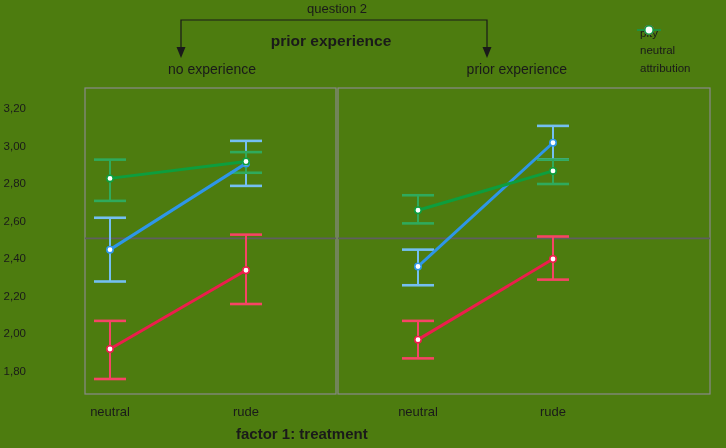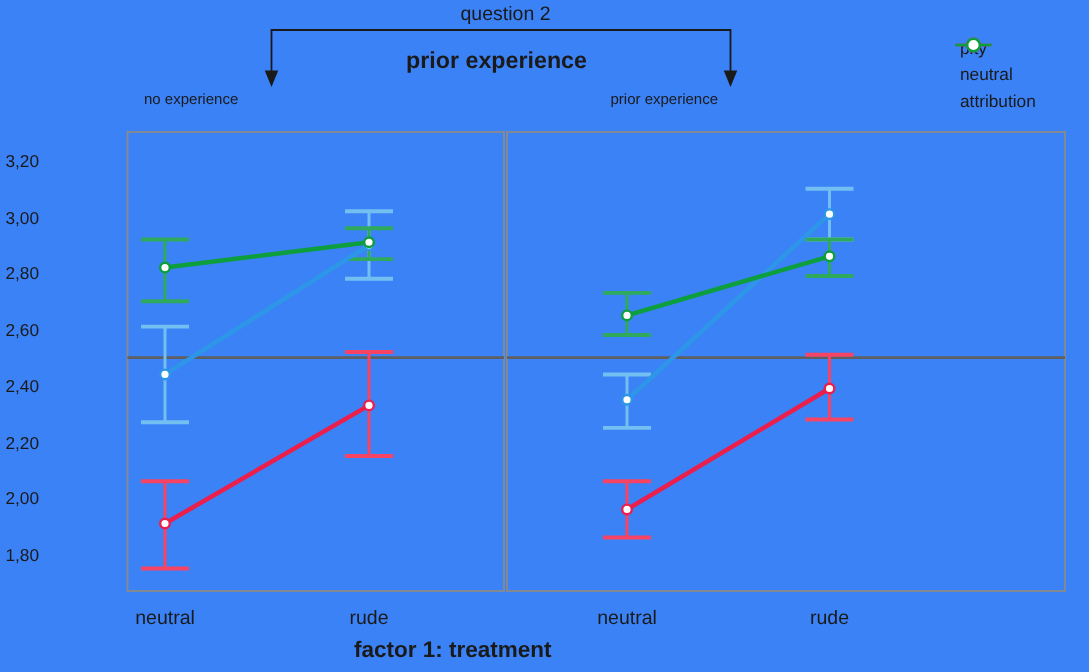--- a/index.html
+++ b/index.html
@@ -1,23 +1,23 @@
 <!DOCTYPE html>
 <html><head>
 <meta charset="utf-8">
 <style>
   html,body{margin:0;padding:0;background:#fff;}
   .fig{
-    position:relative;width:726px;height:448px;background:#3b82f6;overflow:hidden;
+    position:relative;width:726px;height:448px;background:#4d7c0f;overflow:hidden;
     font-family:"Liberation Sans",sans-serif;color:#1a1a1a;outline:1px solid #ececec;
   }
   .fig svg{position:absolute;left:0;top:0;}
   .q-label{position:absolute;left:257px;top:1px;width:160px;text-align:center;font-size:13px;}
   .mod-label{position:absolute;left:251px;top:32px;width:160px;text-align:center;font-size:15.5px;font-weight:bold;}
-  .facet-label{position:absolute;top:61px;width:160px;text-align:left;font-size:10px;}
+  .facet-label{position:absolute;top:61px;width:160px;text-align:right;font-size:14px;}
   .facet-0{left:96px;} .facet-1{left:407px;}
   .xaxis-title{position:absolute;left:236px;top:425px;width:200px;text-align:left;font-size:15px;font-weight:bold;}
   .ytick{position:absolute;left:-2px;width:28px;text-align:right;font-size:11.5px;}
   .xtick{position:absolute;width:64px;text-align:center;font-size:13px;top:404px;}
   .legend{position:absolute;left:636px;top:24px;}
   .legend-row{display:flex;align-items:center;height:17.5px;}
   .legend-label{font-size:11.5px;margin-left:4px;white-space:nowrap;}
 </style>
 </head>
 <body>

